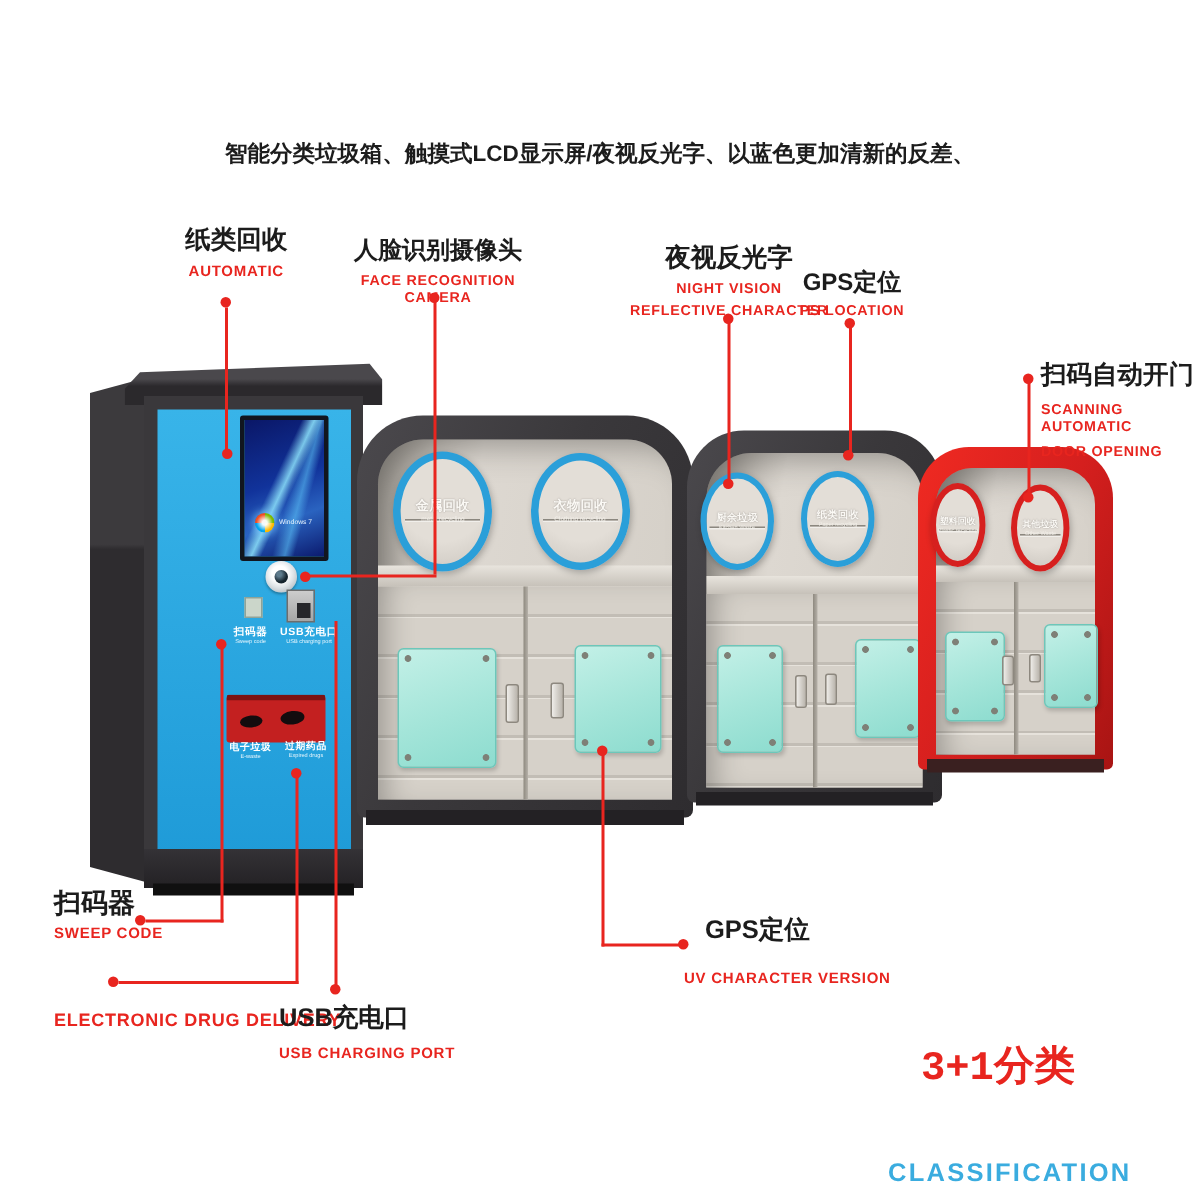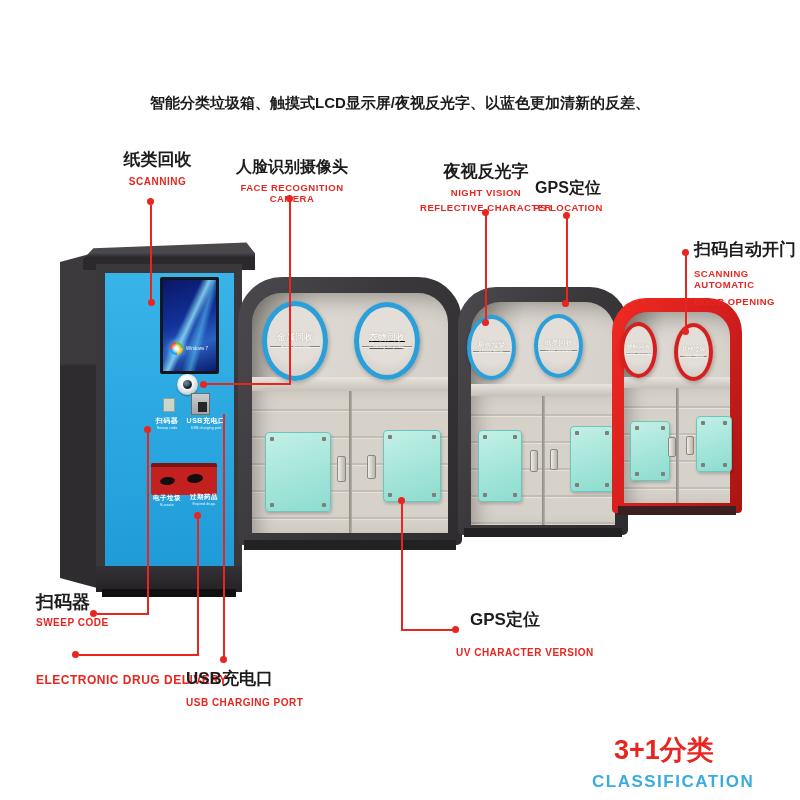--- a/index.html
+++ b/index.html
@@ -145,21 +145,21 @@
   <div class="abs bsplit" style="left:349px;top:391px;width:3px;height:142px;"></div>
   <div class="abs plate" style="left:265px;top:432px;width:64px;height:78px;"></div>
   <div class="abs plate" style="left:383px;top:430px;width:56px;height:70px;"></div>
   <div class="abs handle" style="left:337px;top:456px;width:7px;height:24px;"></div>
   <div class="abs handle" style="left:367px;top:455px;width:7px;height:22px;"></div>
   <div class="abs circle ring-b" style="left:262px;top:301px;width:56px;height:70px;">
     <span class="c-zh" style="font-size:9px">金属回收</span>
     <span class="c-en" style="font-size:7px">metal recycling</span>
     <i class="c-seam"></i>
   </div>
-  <div class="abs circle ring-b" style="left:354px;top:302px;width:56px;height:68px;text-decoration:underline;">
+  <div class="abs circle ring-b" style="left:354px;top:302px;width:56px;height:68px;">
     <span class="c-zh" style="font-size:9px">衣物回收</span>
     <span class="c-en" style="font-size:7px">Clothing recycling</span>
     <i class="c-seam"></i>
   </div>
   <div class="abs bbase" style="left:244px;top:540px;width:212px;height:10px;"></div>
 
   <div class="abs bframe bdark" style="left:458px;top:287px;width:170px;height:248px;border-radius:38px 38px 5px 5px;"></div>
   <div class="abs binner" style="left:471px;top:302px;width:144px;height:223px;"></div>
   <div class="abs bshelf" style="left:471px;top:384px;width:144px;height:12px;"></div>
   <div class="abs bdoors" style="left:471px;top:396px;width:144px;height:129px;"></div>
@@ -235,21 +235,21 @@
   <div class="abs ll" style="left:223px;top:414px;width:2px;height:244px;"></div>
   <div class="abs ld" style="left:220px;top:656px;"></div>
 
   <div class="abs ld" style="left:398px;top:497px;"></div>
   <div class="abs ll" style="left:401px;top:503px;width:2px;height:128px;"></div>
   <div class="abs ll" style="left:401px;top:629px;width:54px;height:2px;"></div>
   <div class="abs ld" style="left:452px;top:626px;"></div>
 
   <div class="abs co ctr" style="left:100px;top:148px;width:115px;">
     <span class="zh" style="font-size:17px">纸类回收</span>
-    <span class="en" style="font-size:10px;margin-top:5px">SCANNING</span>
+    <span class="en" style="font-size:10px;margin-top:5px">AUTOMATIC</span>
   </div>
 
   <div class="abs co ctr" style="left:220px;top:157px;width:144px;">
     <span class="zh" style="font-size:16px">人脸识别摄像头</span>
     <span class="en" style="font-size:9.5px;margin-top:4px">FACE RECOGNITION CAMERA</span>
   </div>
 
   <div class="abs co ctr" style="left:418px;top:160px;width:136px;">
     <span class="zh" style="font-size:17px">夜视反光字</span>
     <span class="en" style="font-size:9.5px;margin-top:4px">NIGHT VISION</span>
@@ -279,16 +279,16 @@
   <div class="abs co" style="left:186px;top:667px;">
     <span class="zh" style="font-size:17px">USB充电口</span>
     <span class="en" style="font-size:10px;margin-top:7px">USB CHARGING PORT</span>
   </div>
 
   <div class="abs co" style="left:456px;top:608px;">
     <span class="zh" style="font-size:17px;margin-left:14px">GPS定位</span>
     <span class="en" style="font-size:10px;margin-top:16px">UV CHARACTER VERSION</span>
   </div>
 
-  <div class="abs tag-zh" style="left:614px;top:732px;">3+1分类</div>
+  <div class="abs tag-zh" style="left:614px;top:692px;font-family:Liberation Mono, monospace;">3+1分类</div>
   <div class="abs tag-en" style="left:592px;top:728px;margin-top:44px;">CLASSIFICATION</div>
 
 </div>
 
 </body></html>

